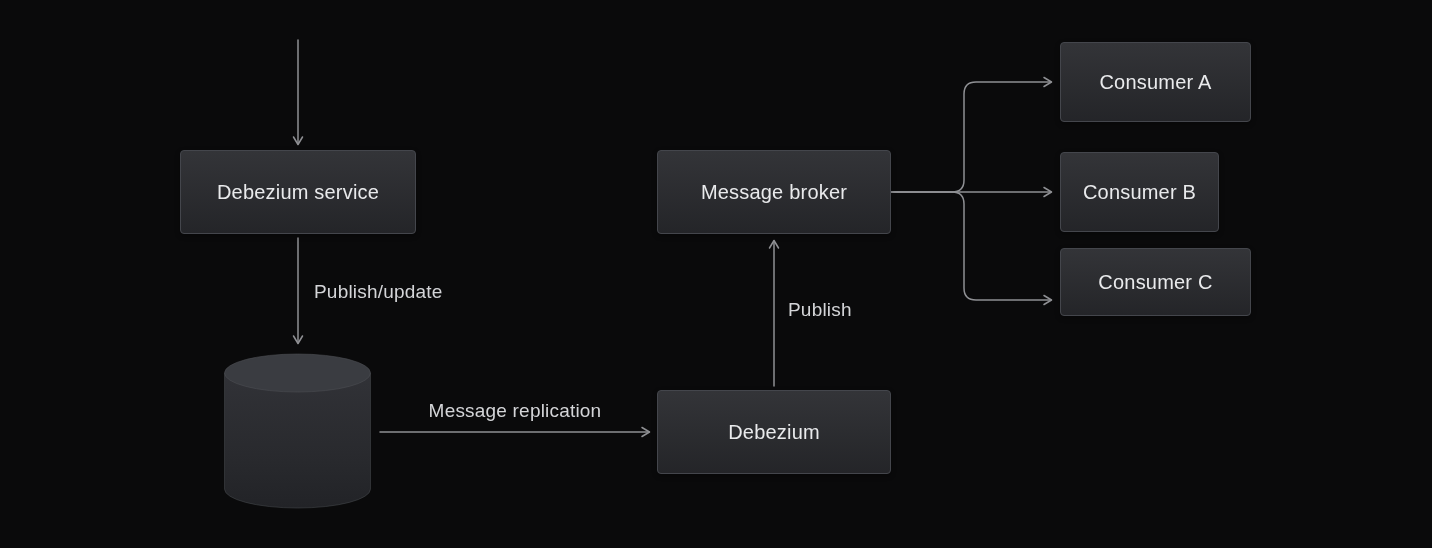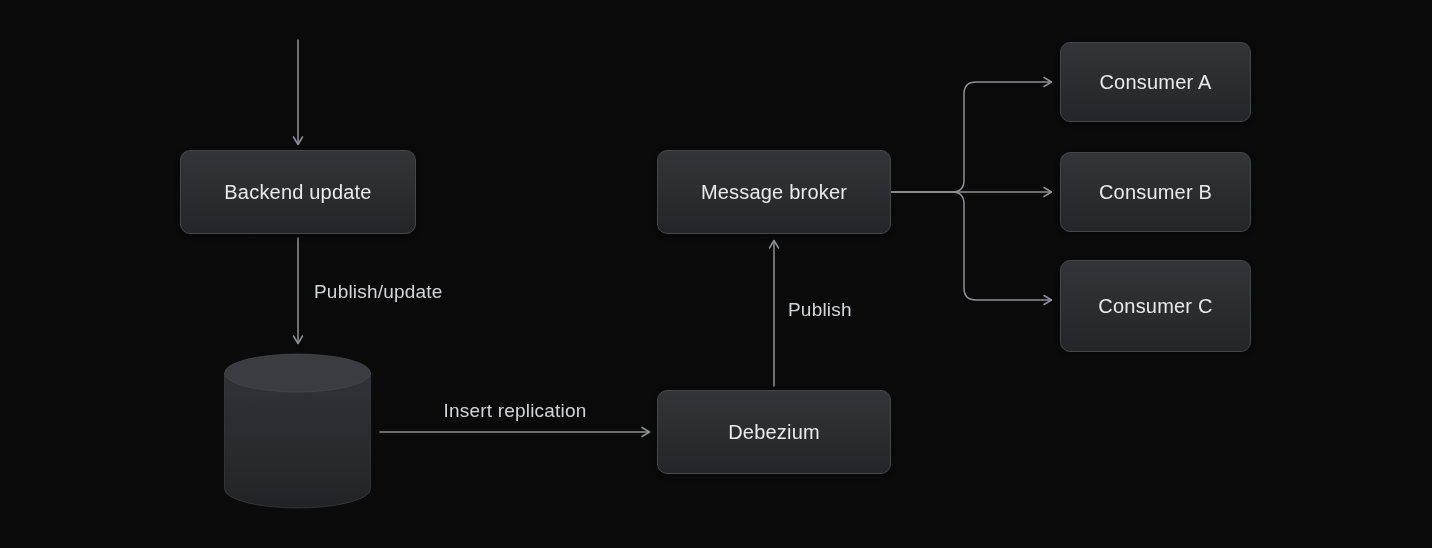--- a/index.html
+++ b/index.html
@@ -19,21 +19,21 @@
     fill: none;
     stroke-linecap: round;
   }
 
   .node {
     position: absolute;
     display: flex; align-items: center; justify-content: center;
     background: linear-gradient(180deg, rgba(255,255,255,0.045), rgba(0,0,0,0.14)),
                 var(--node-fill, #2a2b2f);
     border: 1px solid var(--node-border, #44464c);
-    border-radius: 10px;
+    border-radius: 4px;
     color: var(--text, #e9eaec);
     font-size: 20px;
     letter-spacing: 0.2px;
     box-shadow: 0 2px 5px rgba(0,0,0,0.35);
     box-sizing: border-box;
   }
 
   .edge-label {
     position: absolute;
     color: var(--edge-label, #d4d5d8);
@@ -73,31 +73,31 @@
     <path class="edge" d="M891,192 L1051,192" marker-end="url(#arrow)"></path>
 
     <path class="edge" d="M891,192 L952,192 Q964,192 964,204 L964,288 Q964,300 976,300 L1051,300" marker-end="url(#arrow)"></path>
 
     <g>
       <path d="M224.5,373 L224.5,489 A73,19 0 0 0 370.5,489 L370.5,373" fill="url(#cylBody)" stroke="#46484d" stroke-width="1" stroke-opacity="0.55"></path>
       <ellipse cx="297.5" cy="373" rx="73" ry="19" fill="#3a3c41" stroke="#4b4d52" stroke-width="1" stroke-opacity="0.6"></ellipse>
     </g>
   </svg>
 
-  <div class="node" style="left:180px; top:150px; width:236px; height:84px;">Backend update</div>
+  <div class="node" style="left:180px; top:150px; width:236px; height:84px;">Debezium service</div>
 
   <div class="node" style="left:657px; top:390px; width:234px; height:84px;">Debezium</div>
 
   <div class="node" style="left:657px; top:150px; width:234px; height:84px;">Message broker</div>
 
   <div class="node" style="left:1060px; top:42px; width:191px; height:80px;">Consumer A</div>
 
-  <div class="node" style="left:1060px; top:152px; width:191px; height:80px;">Consumer B</div>
+  <div class="node" style="left:1060px; top:152px; width:159px; height:80px;">Consumer B</div>
 
-  <div class="node" style="left:1060px; top:260px; width:191px; height:92px;">Consumer C</div>
+  <div class="node" style="left:1060px; top:248px; width:191px; height:68px;">Consumer C</div>
 
   <div class="edge-label" style="left:314px; top:281px;">Publish/update</div>
 
-  <div class="edge-label center" style="left:403px; top:400px; width:224px;">Insert replication</div>
+  <div class="edge-label center" style="left:403px; top:400px; width:224px;">Message replication</div>
 
   <div class="edge-label" style="left:788px; top:299px;">Publish</div>
 
 </div>
 
 </body></html>

